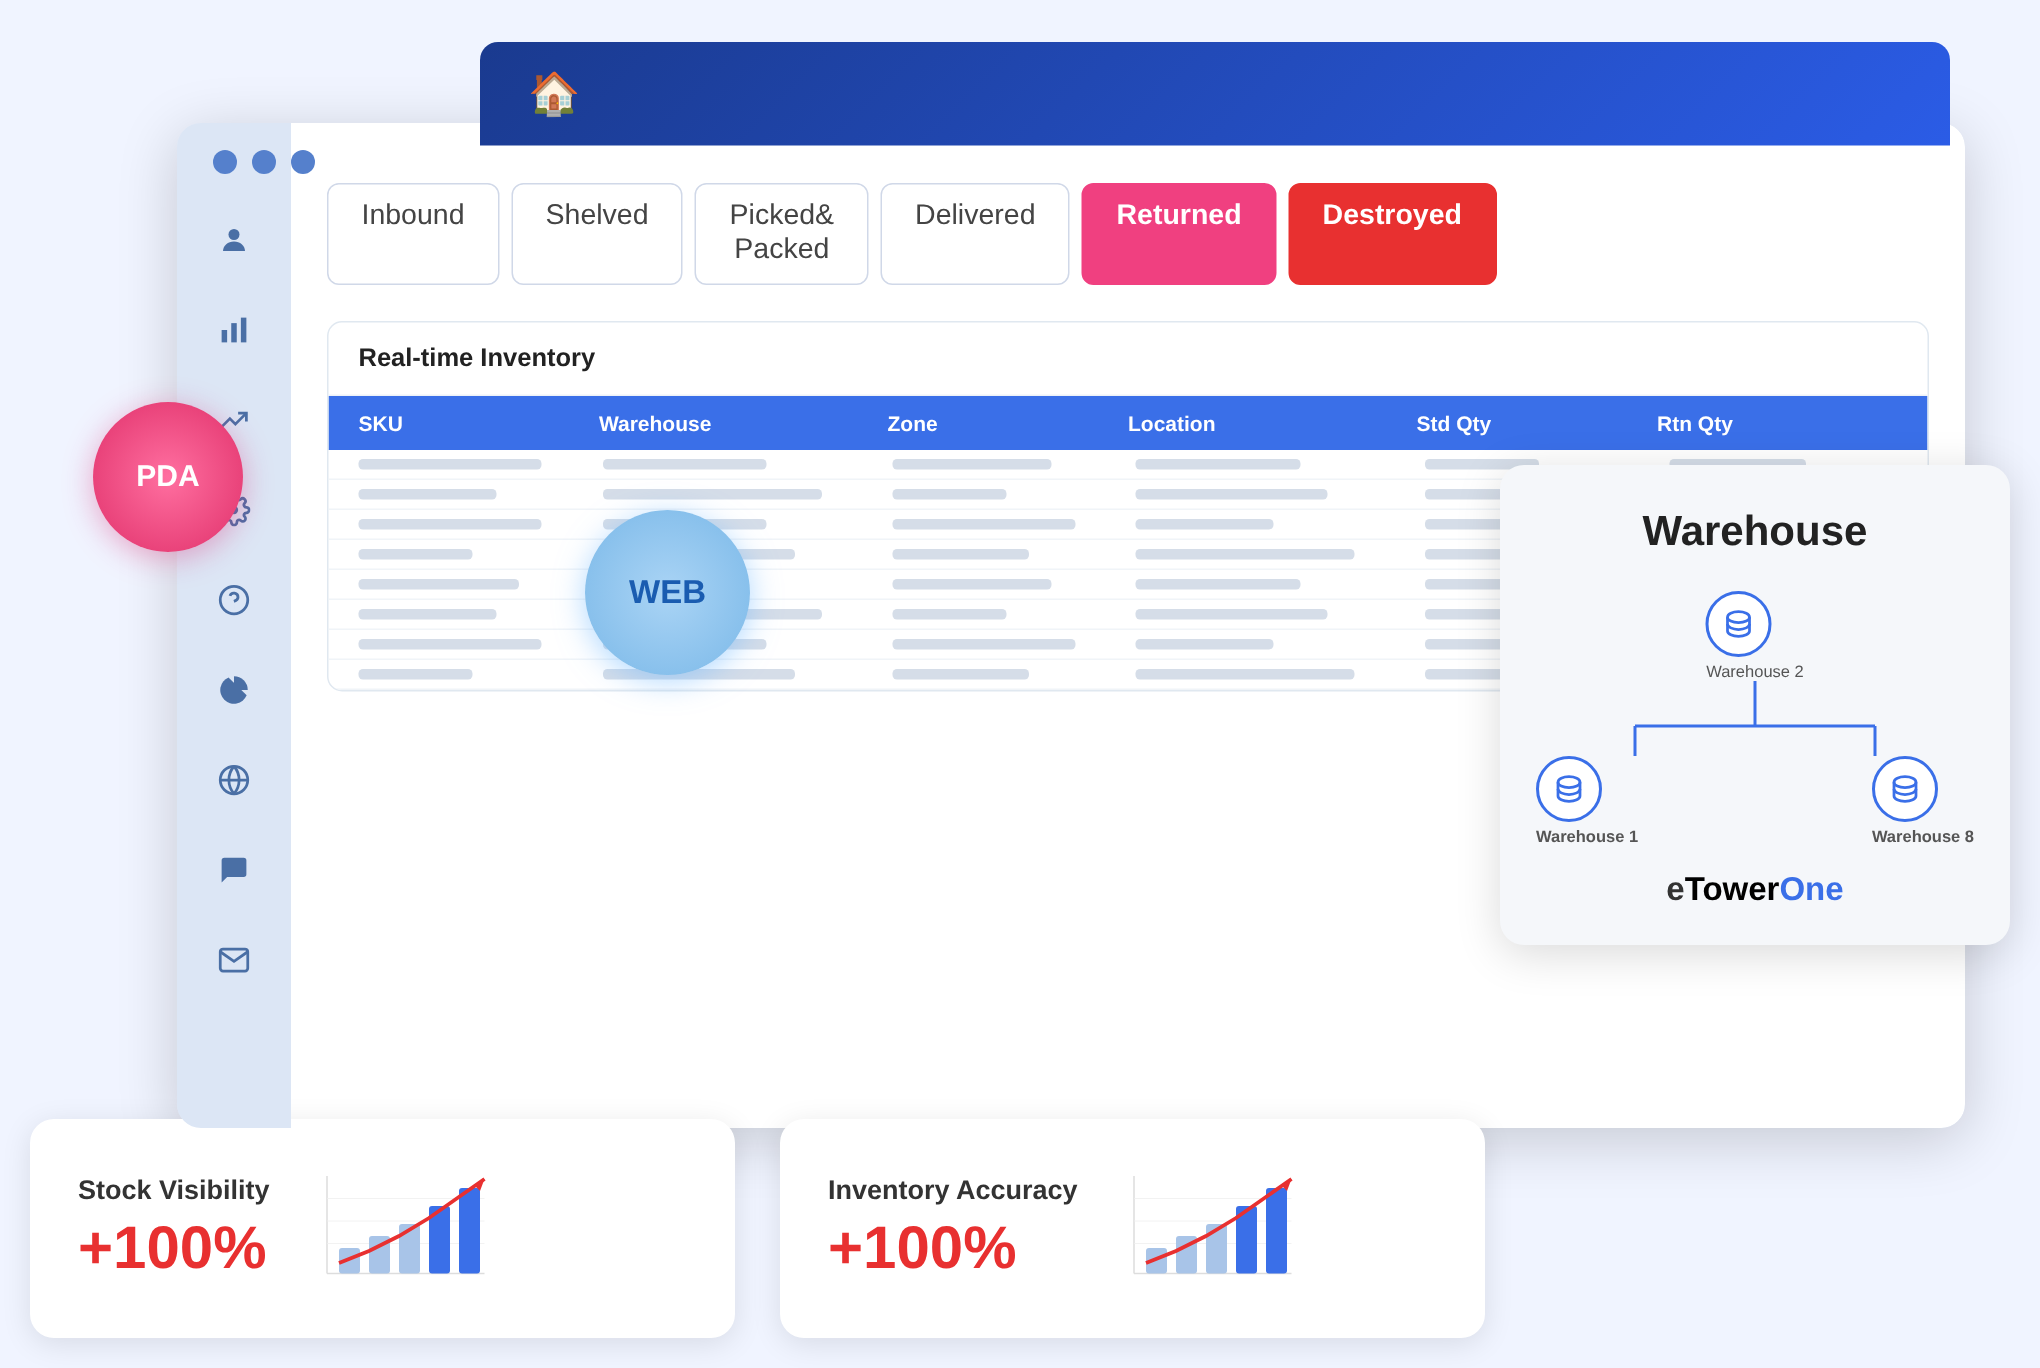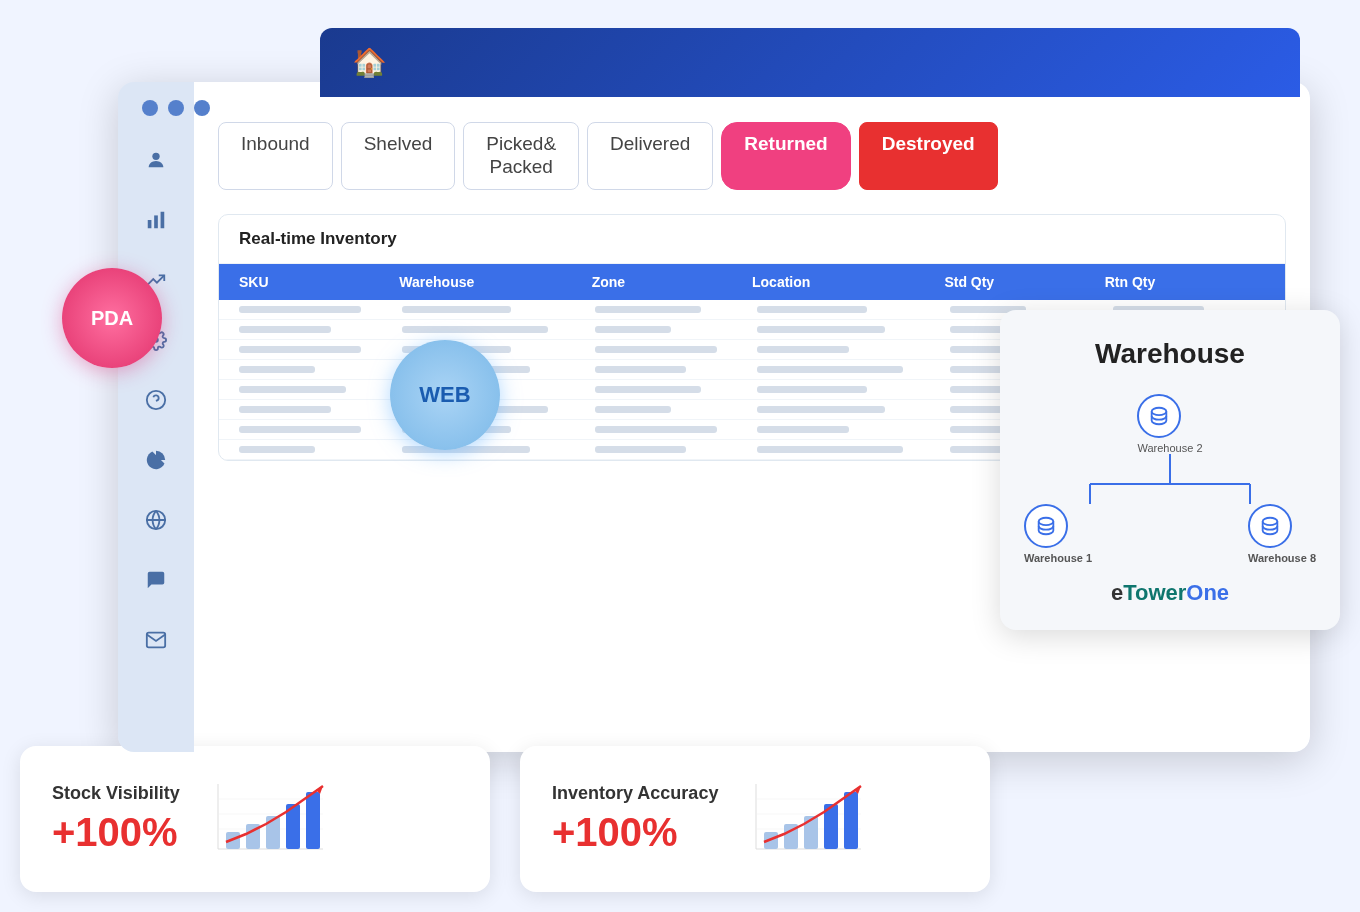--- a/index.html
+++ b/index.html
@@ -110,21 +110,20 @@
       color: #444;
       cursor: pointer;
       background: white;
       font-weight: 500;
     }
     .tab.active-pink {
       background: #f04080;
       color: white;
       border-color: #f04080;
       font-weight: 600;
-      border-radius: 16px;
     }
     .tab.active-red {
       background: #e83030;
       color: white;
       border-color: #e83030;
       font-weight: 600;
     }
 
     
     .inventory-section {
@@ -530,21 +529,21 @@
             <path d="M4 7v5c0 2.2 3.6 4 8 4s8-1.8 8-4V7"></path>
             <path d="M4 12v5c0 2.2 3.6 4 8 4s8-1.8 8-4v-5"></path>
           </svg>
         </div>
         <span class="warehouse-node-label">Warehouse 8</span>
       </div>
     </div>
   </div>
 
   <div class="etowerone">
-    <span class="e-tower">e</span><span style="color:#0f766e;font-weight:700;">Tower</span><span class="one">One</span>
+    <span class="e-tower">e</span><span style="color:#000000;font-weight:700;">Tower</span><span class="one">One</span>
   </div>
 </div>
 
 <div class="stat-cards">
 
   <div class="stat-card">
     <div class="stat-text">
       <div class="stat-label">Stock Visibility</div>
       <div class="stat-value">+100%</div>
     </div>

